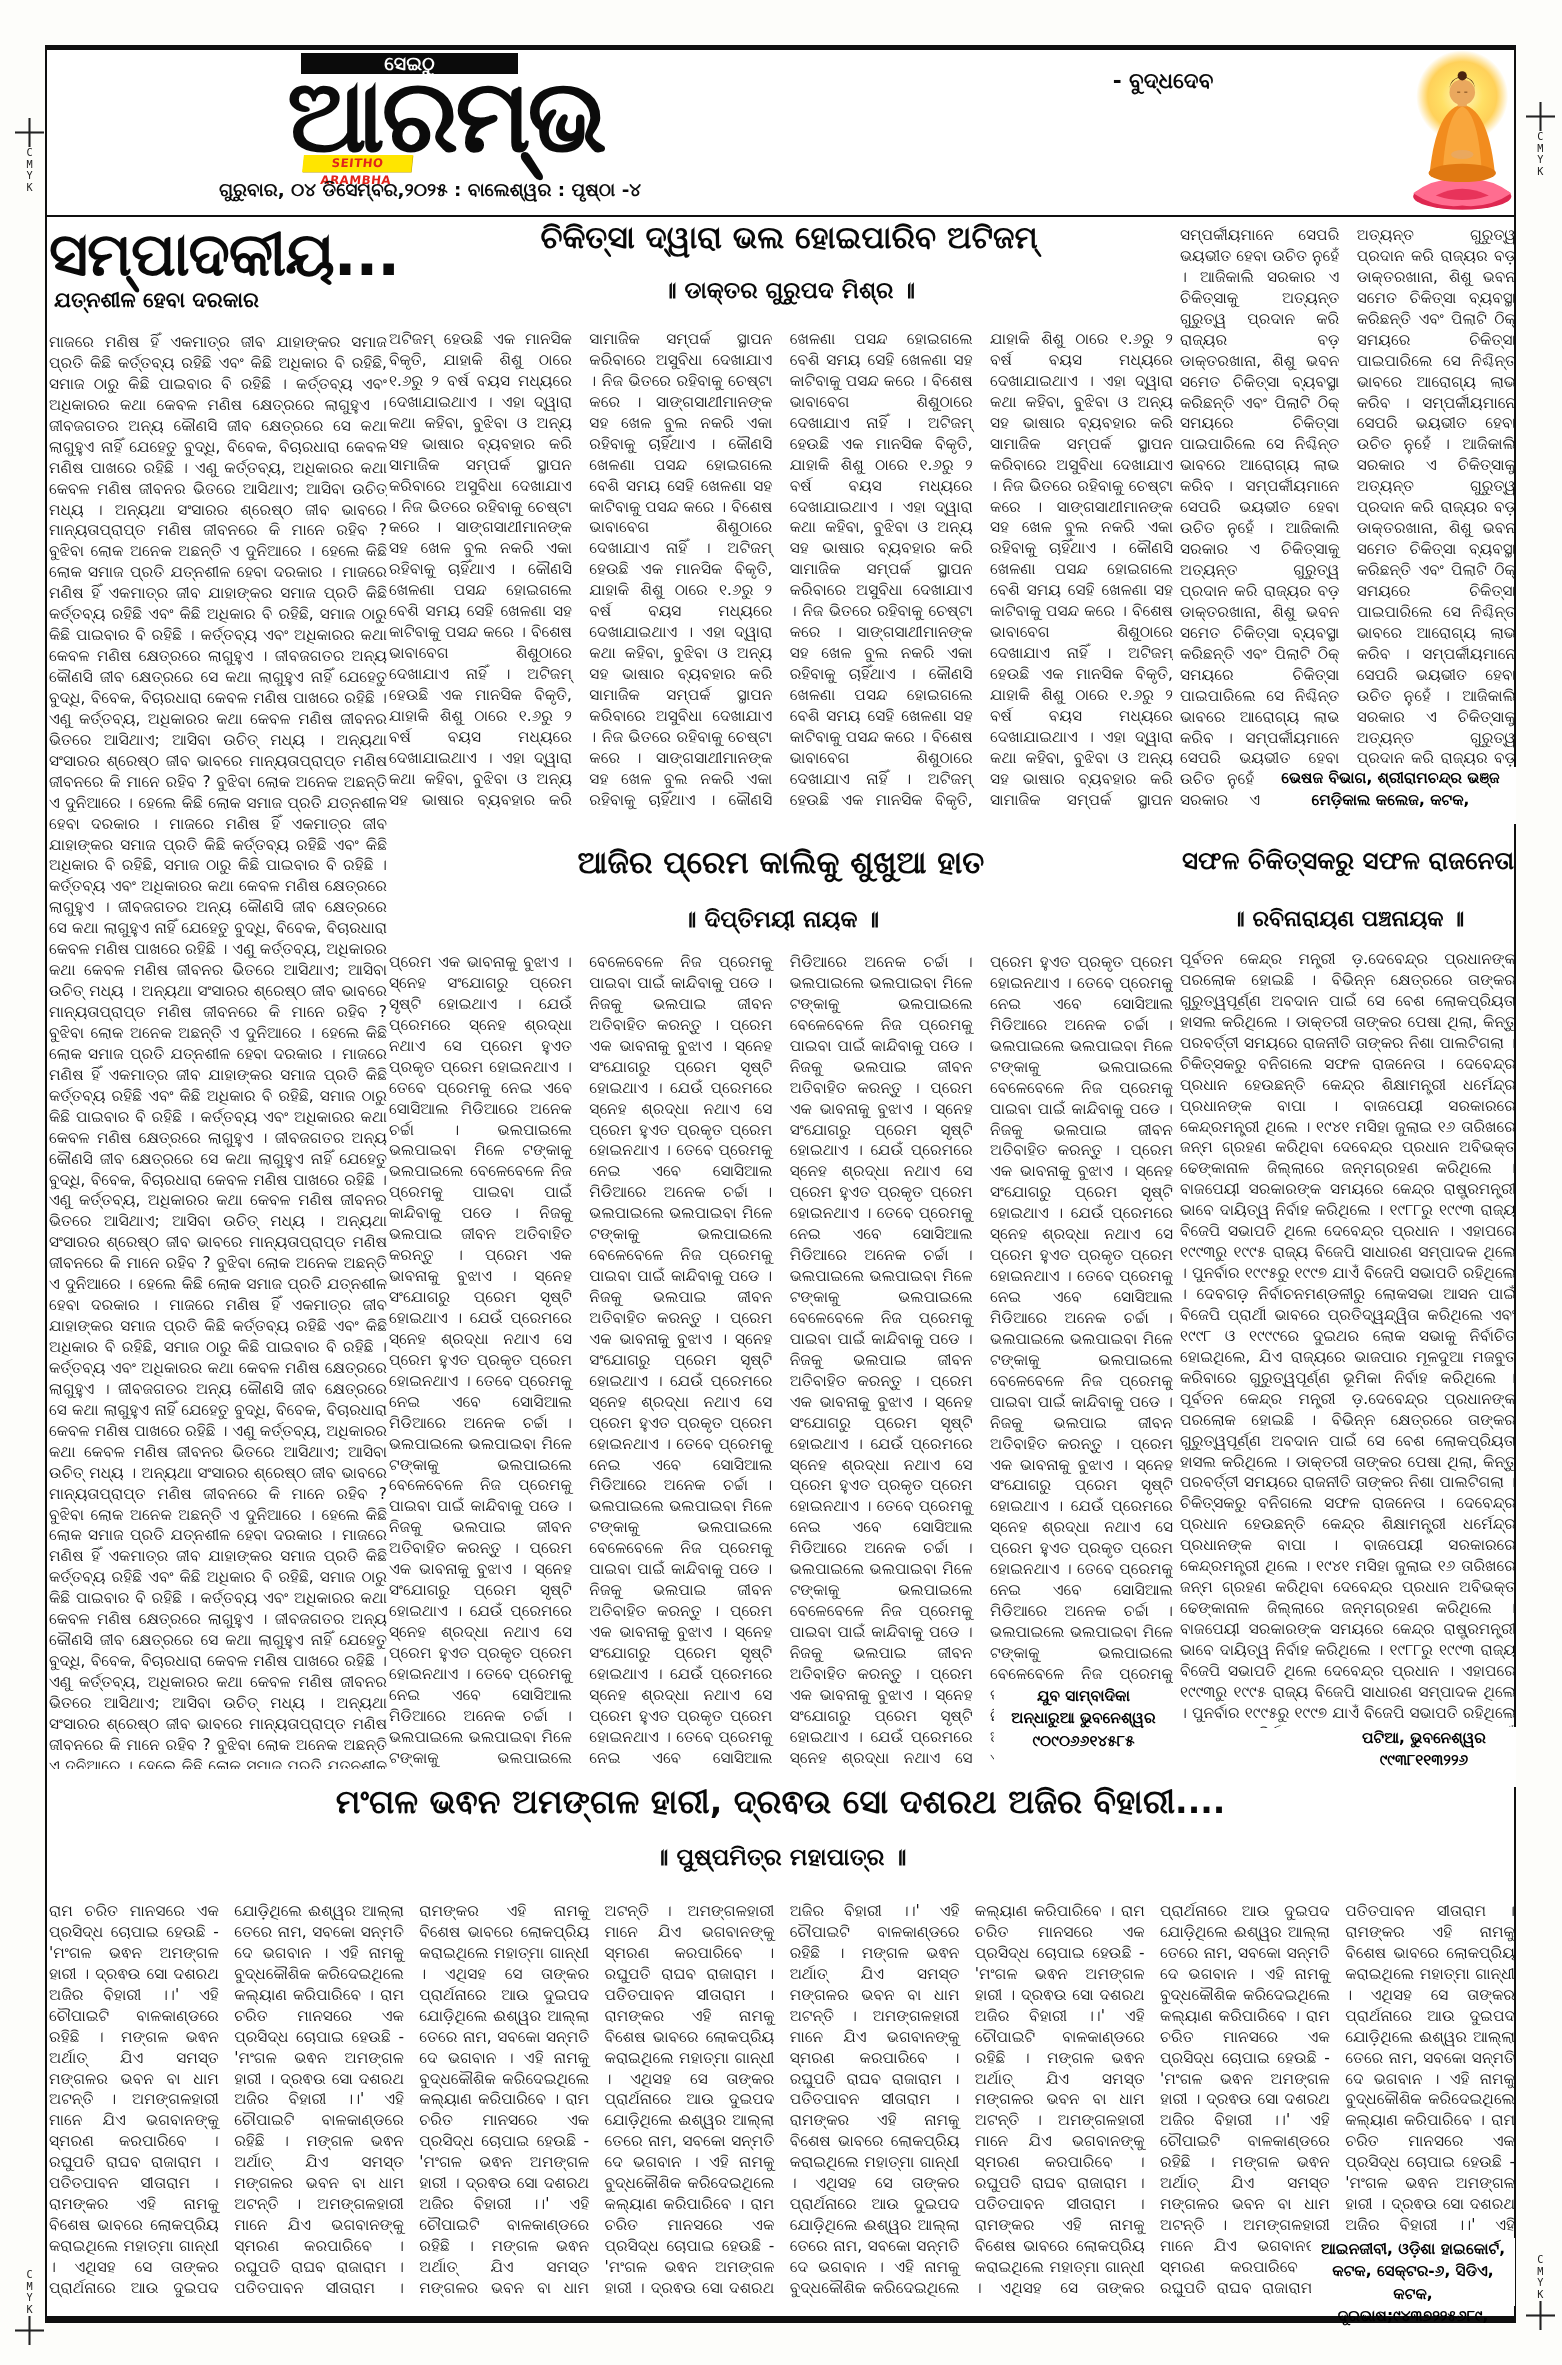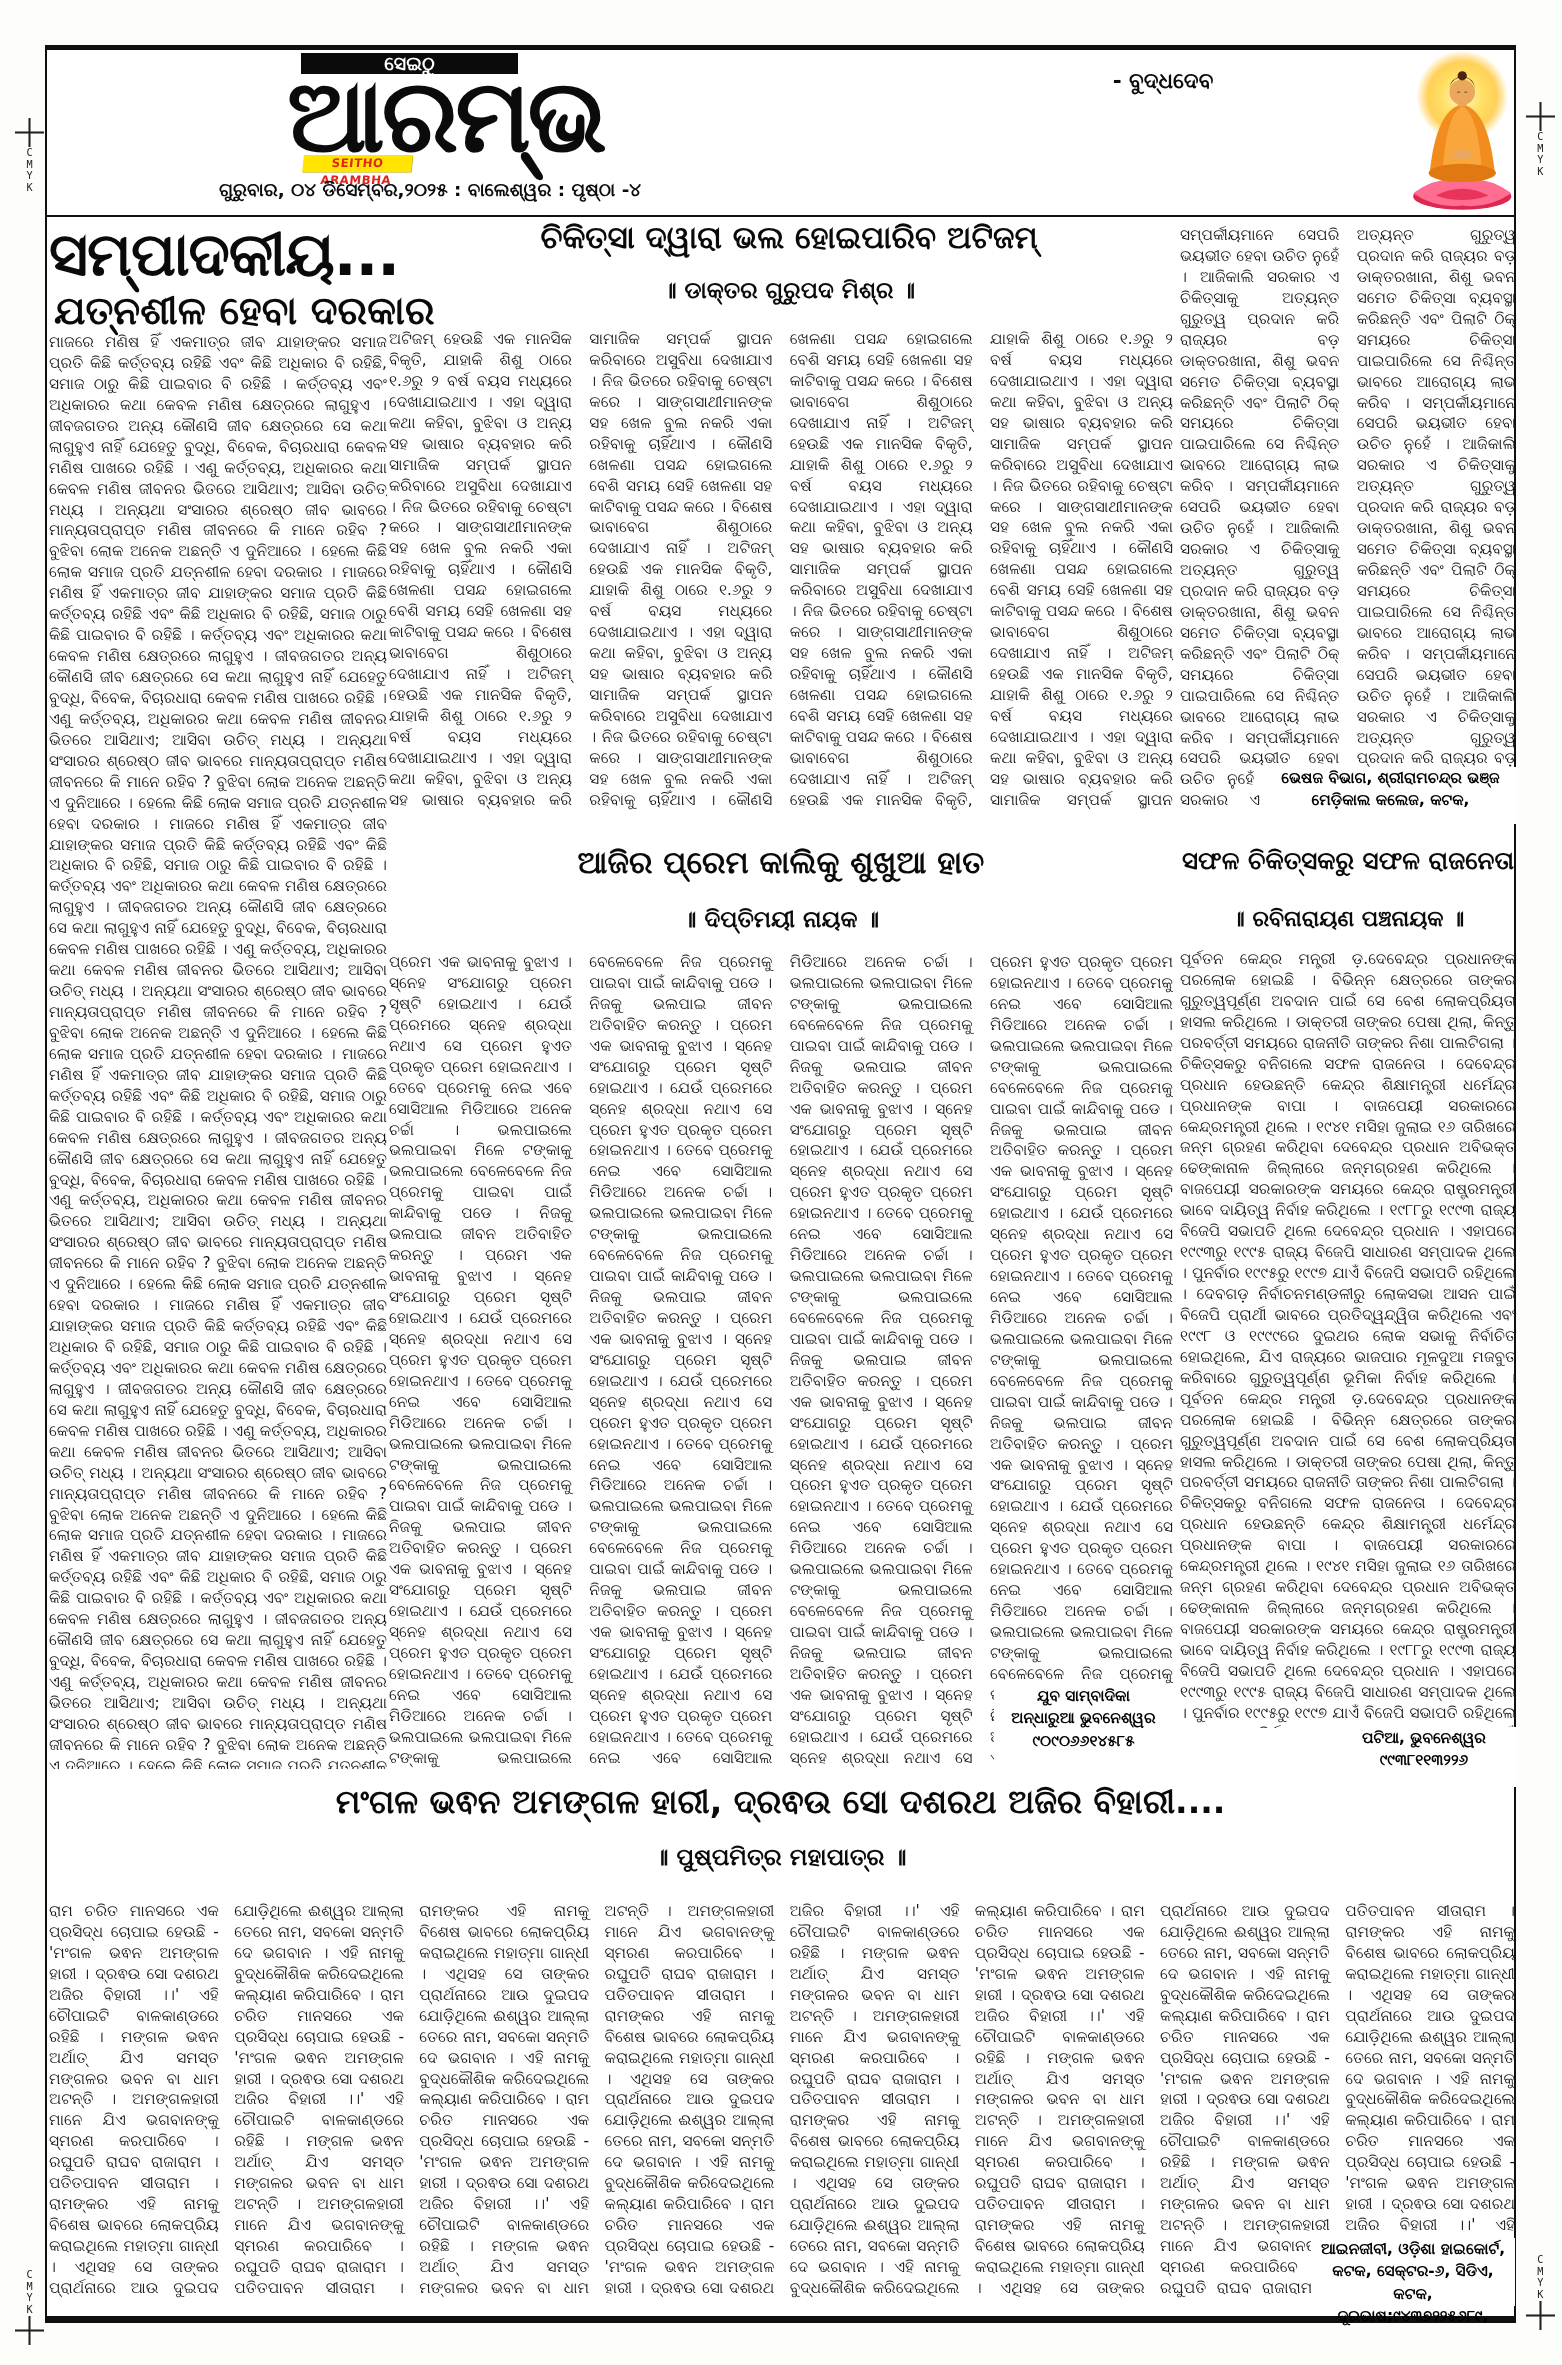--- a/index.html
+++ b/index.html
@@ -54,21 +54,21 @@
   }
   .quote .ql{font-size:23.6px;font-weight:bold;line-height:1.45;}
   .quote .qa{font-size:21.5px;font-weight:bold;margin-top:8.2px;}
   
   .ed-label{
     left:49px;top:219px;width:441px;
     font-size:60px;font-weight:900;letter-spacing:-1px;color:#0a0a0a;
   }
   .ed-sub{
     left:54px;top:288px;width:410px;
-    font-size:39px;font-weight:bold;color:#0a0a0a;
+    font-size:21px;font-weight:bold;color:#0a0a0a;
   }
   .headline{font-weight:bold;color:#0a0a0a;text-align:center;}
   .byline{font-weight:bold;color:#0a0a0a;text-align:center;}
   .h-autism{left:405px;top:219px;width:768px;font-size:31px;}
   .b-autism{left:405px;top:277px;width:768px;font-size:23px;}
   .h-love{left:389px;top:844px;width:784px;font-size:31px;}
   .b-love{left:389px;top:906px;width:784px;font-size:23px;}
   .h-safal{left:1180px;top:846px;width:336px;font-size:24.6px;}
   .b-safal{left:1180px;top:906px;width:336px;font-size:22px;}
   .h-mangal{left:102px;top:1782px;width:1357px;font-size:33px;}

